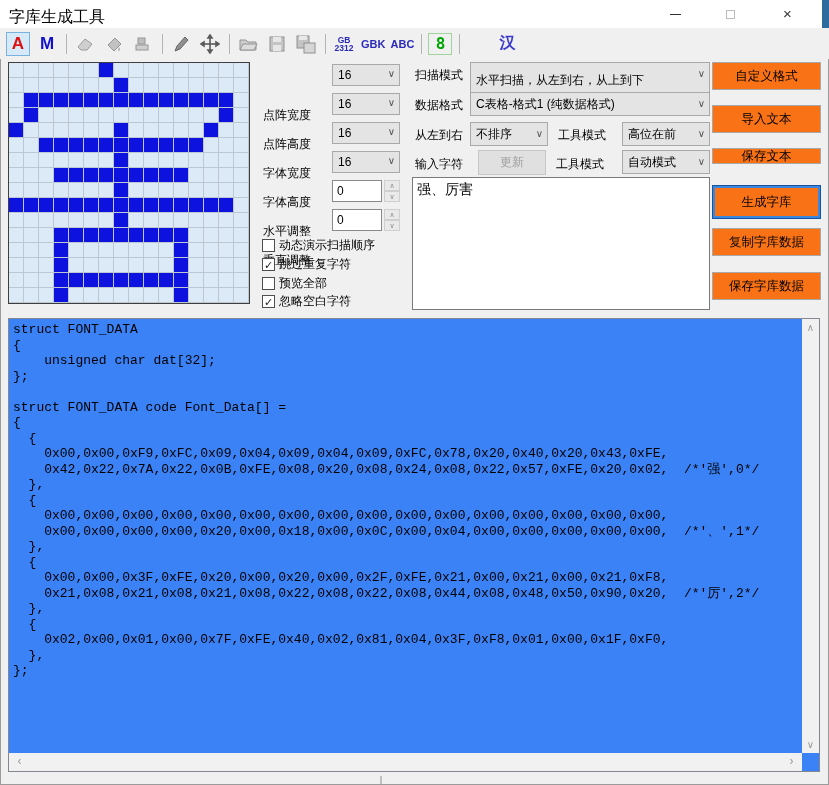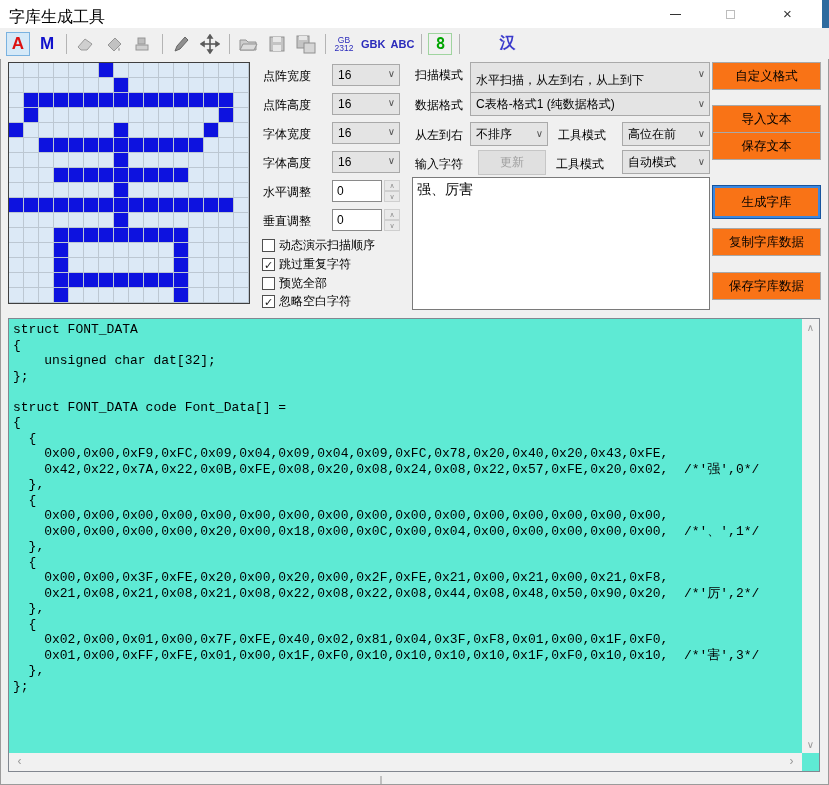--- a/index.html
+++ b/index.html
@@ -19,34 +19,34 @@
   #close-glyph { font-size:15px; color:#333; }
   #win-behind-sliver { position:absolute; left:822px; top:0; width:7px; height:28px; background:#2e6b9f; }
   
   #toolbar { position:absolute; left:0; top:28px; width:829px; height:31px; background:#f0f0f0;
              display:flex; align-items:center; padding-left:6px; }
   .titem { height:24px; min-width:24px; display:flex; align-items:center; justify-content:center; margin-right:5px; }
   .tsep { width:1px; height:20px; background:#b4b4b4; margin:0 6px 0 2px; }
   #tb-a { background:#d5e9f8; border:1px solid #7ab2e0; color:#dd1111; font-weight:bold; font-size:17px; }
   #tb-m { color:#1111cc; font-weight:bold; font-size:17px; }
   .tb-blue { color:#2a2abb; font-weight:bold; font-size:11px; letter-spacing:0; }
-  #tb-gb2312 { display:flex; flex-direction:column; line-height:8px; font-size:8.5px; color:#2a2abb; font-weight:normal; text-align:center; }
+  #tb-gb2312 { display:flex; flex-direction:column; line-height:8px; font-size:8.5px; color:#2a2abb; font-weight:bold; text-align:center; }
   #tb-8 { color:#00a400; border:1px solid #9fd49f; font-family:"DejaVu Sans Mono","Liberation Mono",monospace;
           font-size:16px; font-weight:bold; width:18px; height:22px; }
   #tb-colorgrid { display:grid; grid-template-columns:repeat(4,4px); grid-template-rows:repeat(3,4px); gap:1px; }
   #tb-colorgrid i { display:block; }
   #tb-han { color:#3a3acc; font-size:16px; font-weight:bold; }
   .ticon svg { display:block; }
   
   #grid-box { position:absolute; left:8px; top:62px; width:242px; height:242px; border:1px solid #3f3f3f;
               display:grid; grid-template-columns:repeat(16,1fr); grid-template-rows:repeat(16,1fr); background:#dce9f6; }
   .cell { box-shadow: inset -1px -1px 0 #bcc7d2; }
   .cell.on { background:#0d12df; }
   
-  .mid-label { position:absolute; left:263px; width:66px; font-size:12px; white-space:nowrap; }
+  .mid-label { position:absolute; left:263px; width:66px; font-size:12px; white-space:nowrap;margin-top:39px; }
   .combo { position:absolute; height:22px; background:#e4e4e4; border:1px solid #a9a9a9;
            font-size:12px; display:flex; align-items:center; padding-left:5px; }
   .combo .arrow { position:absolute; right:4px; top:3px; color:#555; font-size:10px; }
   .mid-combo { left:332px; width:68px; }
   .spinbox { position:absolute; left:332px; width:68px; height:22px; }
   .spin-val { position:absolute; left:0; top:0; width:50px; height:22px; background:#fff; border:1px solid #8a8a8a;
               font-size:12px; padding:3px 0 0 4px; }
   .spin-btns { position:absolute; left:52px; top:0; width:16px; height:22px; }
   .spin-up,.spin-dn { position:absolute; left:0; width:16px; height:11px; background:#e9e9e9; border:1px solid #cfcfcf;
               font-size:7px; color:#8b8b8b; text-align:center; line-height:9px; }
@@ -59,21 +59,21 @@
   #update-btn { position:absolute; left:478px; top:150px; width:68px; height:25px; background:#e0e0e0;
                 border:1px solid #c6c6c6; color:#9f9f9f; font-size:12px; text-align:center; line-height:23px; }
   #input-area { position:absolute; left:412px; top:177px; width:298px; height:133px; background:#fff;
                 border:1px solid #7a7a7a; font-size:14px; padding:3px 4px; resize:none;
                 font-family:"Liberation Sans","DejaVu Sans",sans-serif; }
   
   .side-btn { position:absolute; left:712px; width:109px; background:#f97316; border:1px solid #a8a8a8;
               font-size:12.5px; display:flex; align-items:center; justify-content:center; white-space:nowrap; }
   .side-btn.focused { border:1px solid #17549e; box-shadow: inset 0 0 0 2px #3b87e0; }
   
-  #code-wrap { position:absolute; left:8px; top:318px; width:812px; height:454px; background:#5eead4; border:1px solid #828790; }
+  #code-wrap { position:absolute; left:8px; top:318px; width:812px; height:454px; background:#3b82f6; border:1px solid #828790; }
   #code-content { position:absolute; left:4px; top:3px; right:18px; bottom:19px; overflow:hidden; }
   .cl { font-family:"Liberation Mono","DejaVu Sans Mono",monospace; font-size:13px; line-height:15.5px; white-space:pre; }
   #vscroll { position:absolute; top:0; right:0; width:17px; bottom:18px; background:#f1f1f1; }
   #vscroll .sarrow { position:absolute; left:0; width:17px; height:17px; color:#9a9a9a; font-size:10px; text-align:center; line-height:17px; }
   #vs-up{ top:0; } #vs-dn{ bottom:0; }
   #hscroll { position:absolute; left:0; right:17px; bottom:0; height:18px; background:#f1f1f1; }
   #hscroll .sarrow { position:absolute; top:0; width:17px; height:18px; color:#9a9a9a; font-size:12px; text-align:center; line-height:17px; }
   #hs-left{ left:2px; } #hs-right{ right:2px; }
   #bottom-grip { position:absolute; left:380px; top:776px; width:2px; height:8px; background:#c0c0c0; }
 </style>
@@ -511,21 +511,21 @@
 <div id="update-btn">更新</div>
 <span class="r-label" style="left:556px; top:156px">工具模式</span>
 <div class="combo" style="left:622px; top:150px; width:88px; height:24px">
   <span>自动模式</span>
     <span class="arrow" style="top:5px">∨</span>
 </div>
 <textarea id="input-area" spellcheck="false" style="">强、厉害</textarea>
 
 <div class="side-btn" style="top:62px; height:28px">自定义格式</div>
 <div class="side-btn" style="top:105px; height:28px">导入文本</div>
-<div class="side-btn" style="top:132px; height:28px">保存文本</div>
+<div class="side-btn" style="top:148px; height:16px">保存文本</div>
 <div class="side-btn focused" style="top:185px; height:34px">生成字库</div>
 <div class="side-btn" style="top:228px; height:28px">复制字库数据</div>
 <div class="side-btn" style="top:272px; height:28px">保存字库数据</div>
 
 <div id="code-wrap">
   <div id="code-content">
       <div class="cl">struct FONT_DATA</div>
       <div class="cl">{</div>
       <div class="cl">    unsigned char dat[32];</div>
       <div class="cl">};</div>
@@ -539,21 +539,20 @@
       <div class="cl">  {</div>
       <div class="cl">    0x00,0x00,0x00,0x00,0x00,0x00,0x00,0x00,0x00,0x00,0x00,0x00,0x00,0x00,0x00,0x00,</div>
       <div class="cl">    0x00,0x00,0x00,0x00,0x20,0x00,0x18,0x00,0x0C,0x00,0x04,0x00,0x00,0x00,0x00,0x00,  /*'、',1*/</div>
       <div class="cl">  },</div>
       <div class="cl">  {</div>
       <div class="cl">    0x00,0x00,0x3F,0xFE,0x20,0x00,0x20,0x00,0x2F,0xFE,0x21,0x00,0x21,0x00,0x21,0xF8,</div>
       <div class="cl">    0x21,0x08,0x21,0x08,0x21,0x08,0x22,0x08,0x22,0x08,0x44,0x08,0x48,0x50,0x90,0x20,  /*'厉',2*/</div>
       <div class="cl">  },</div>
       <div class="cl">  {</div>
       <div class="cl">    0x02,0x00,0x01,0x00,0x7F,0xFE,0x40,0x02,0x81,0x04,0x3F,0xF8,0x01,0x00,0x1F,0xF0,</div>
-      <div class="cl">    0x01,0x00,0xFF,0xFE,0x01,0x00,0x1F,0xF0,0x10,0x10,0x10,0x10,0x1F,0xF0,0x10,0x10,  /*'害',3*/</div>
       <div class="cl">  },</div>
       <div class="cl">};</div>
     </div>
   <div id="vscroll">
     <div class="sarrow" id="vs-up">∧</div>
     <div class="sarrow" id="vs-dn">∨</div>
   </div>
   <div id="hscroll">
     <div class="sarrow" id="hs-left">‹</div>
     <div class="sarrow" id="hs-right">›</div>

